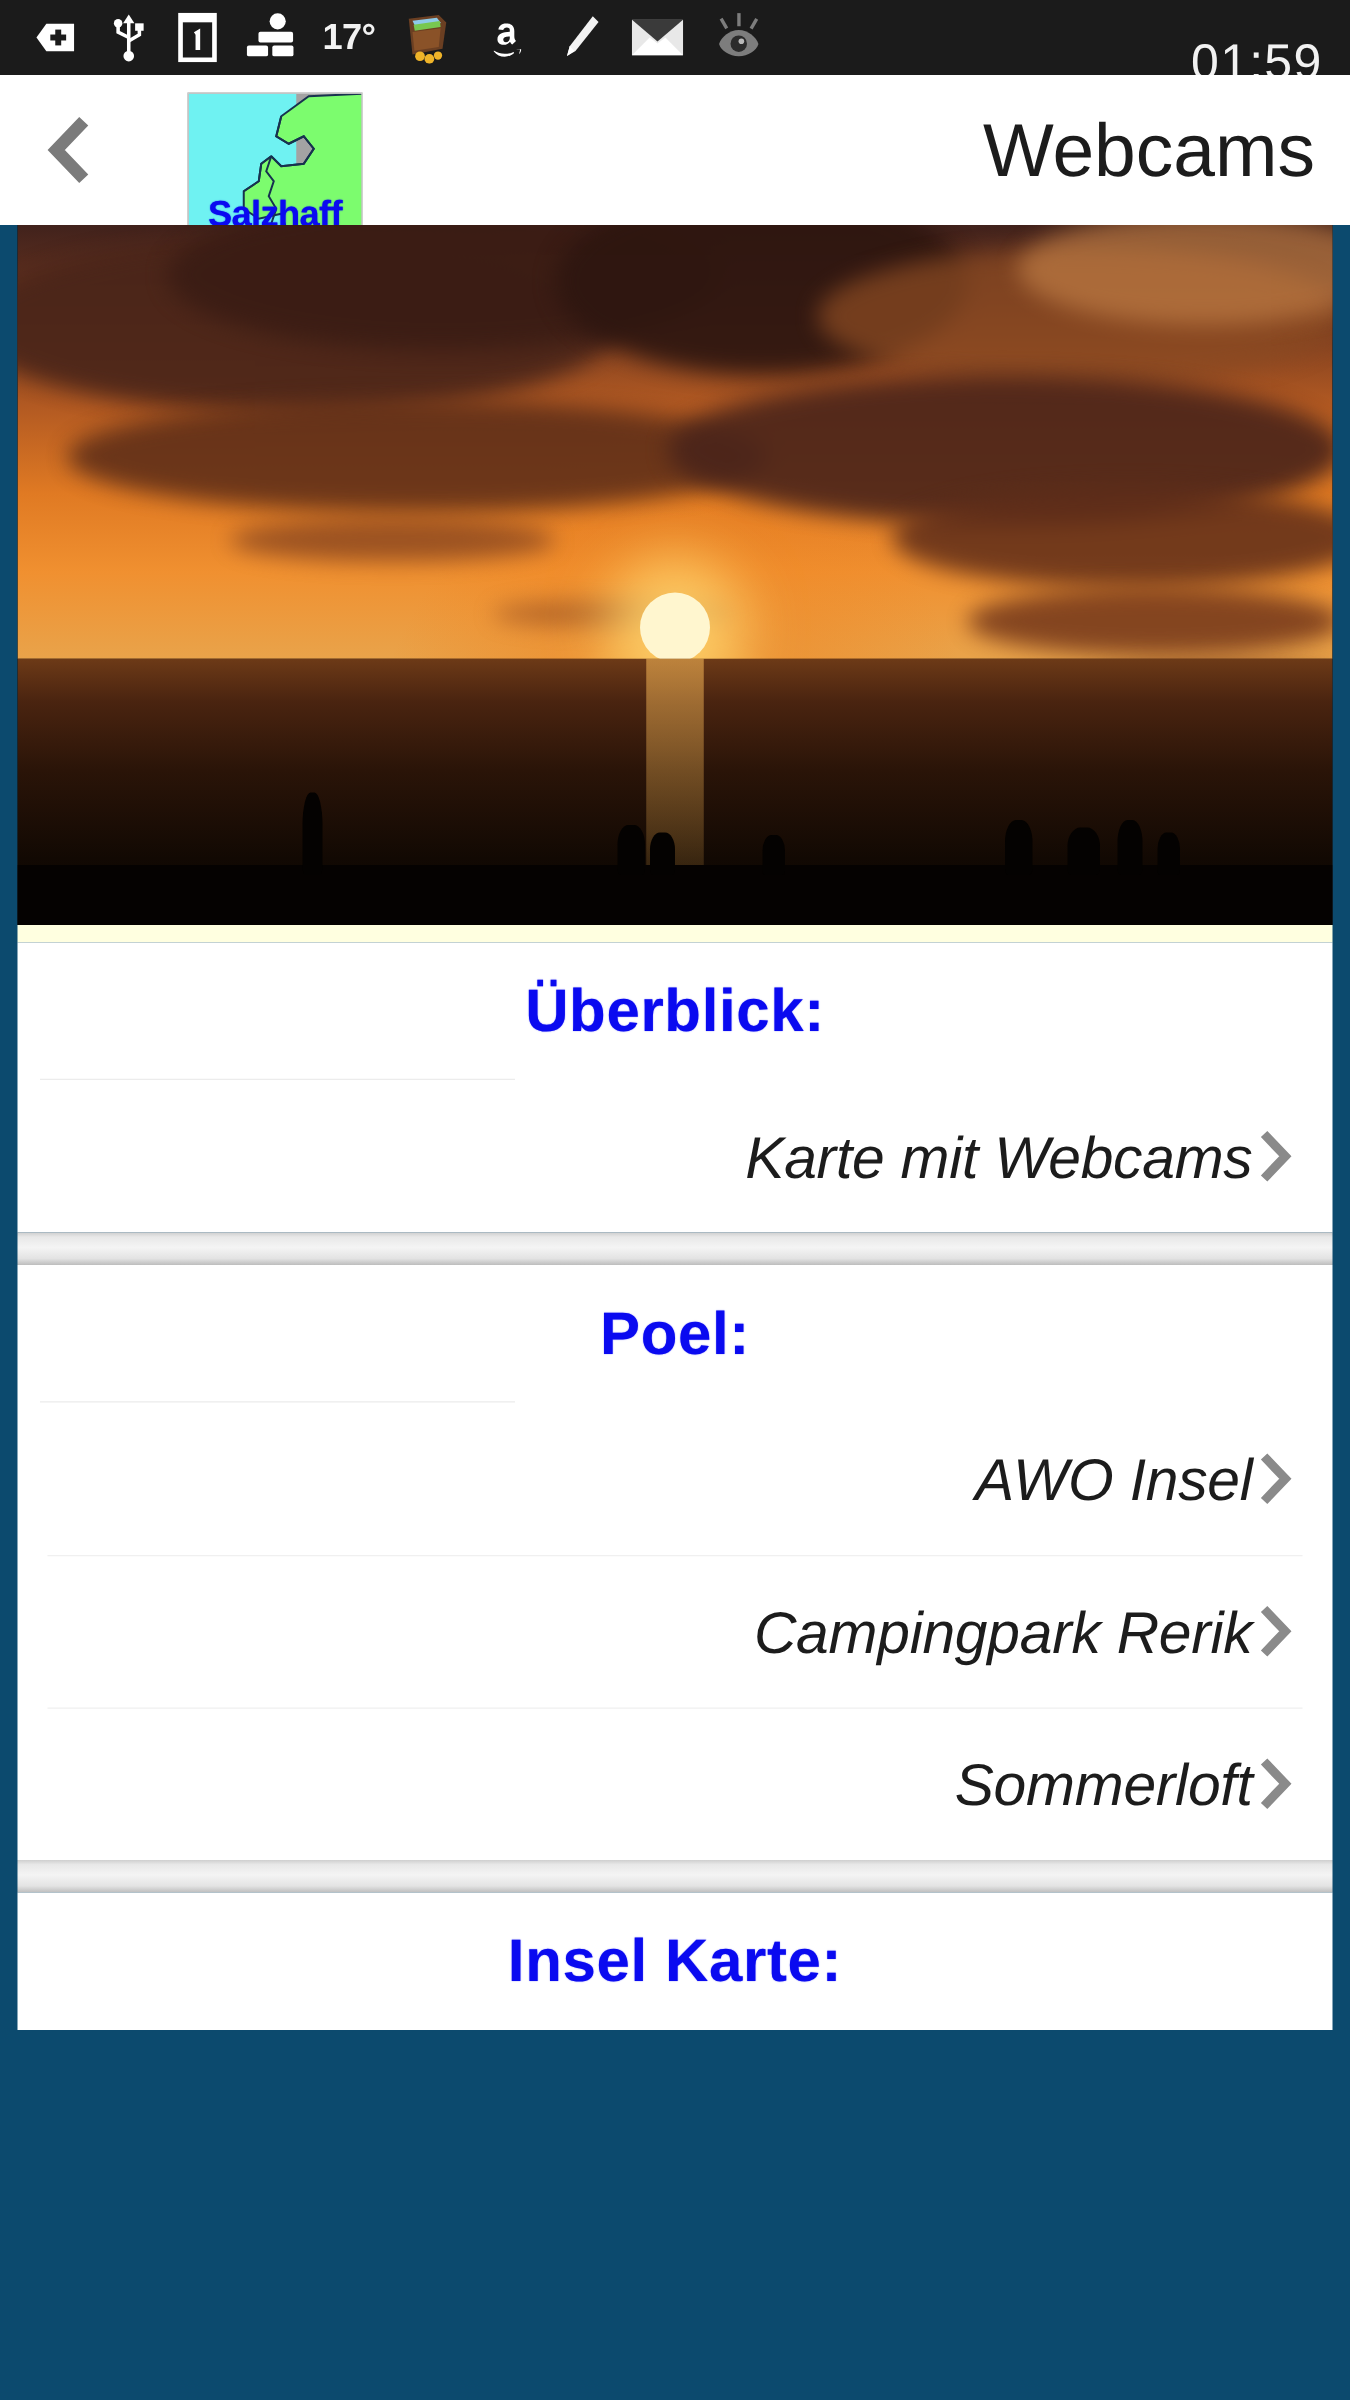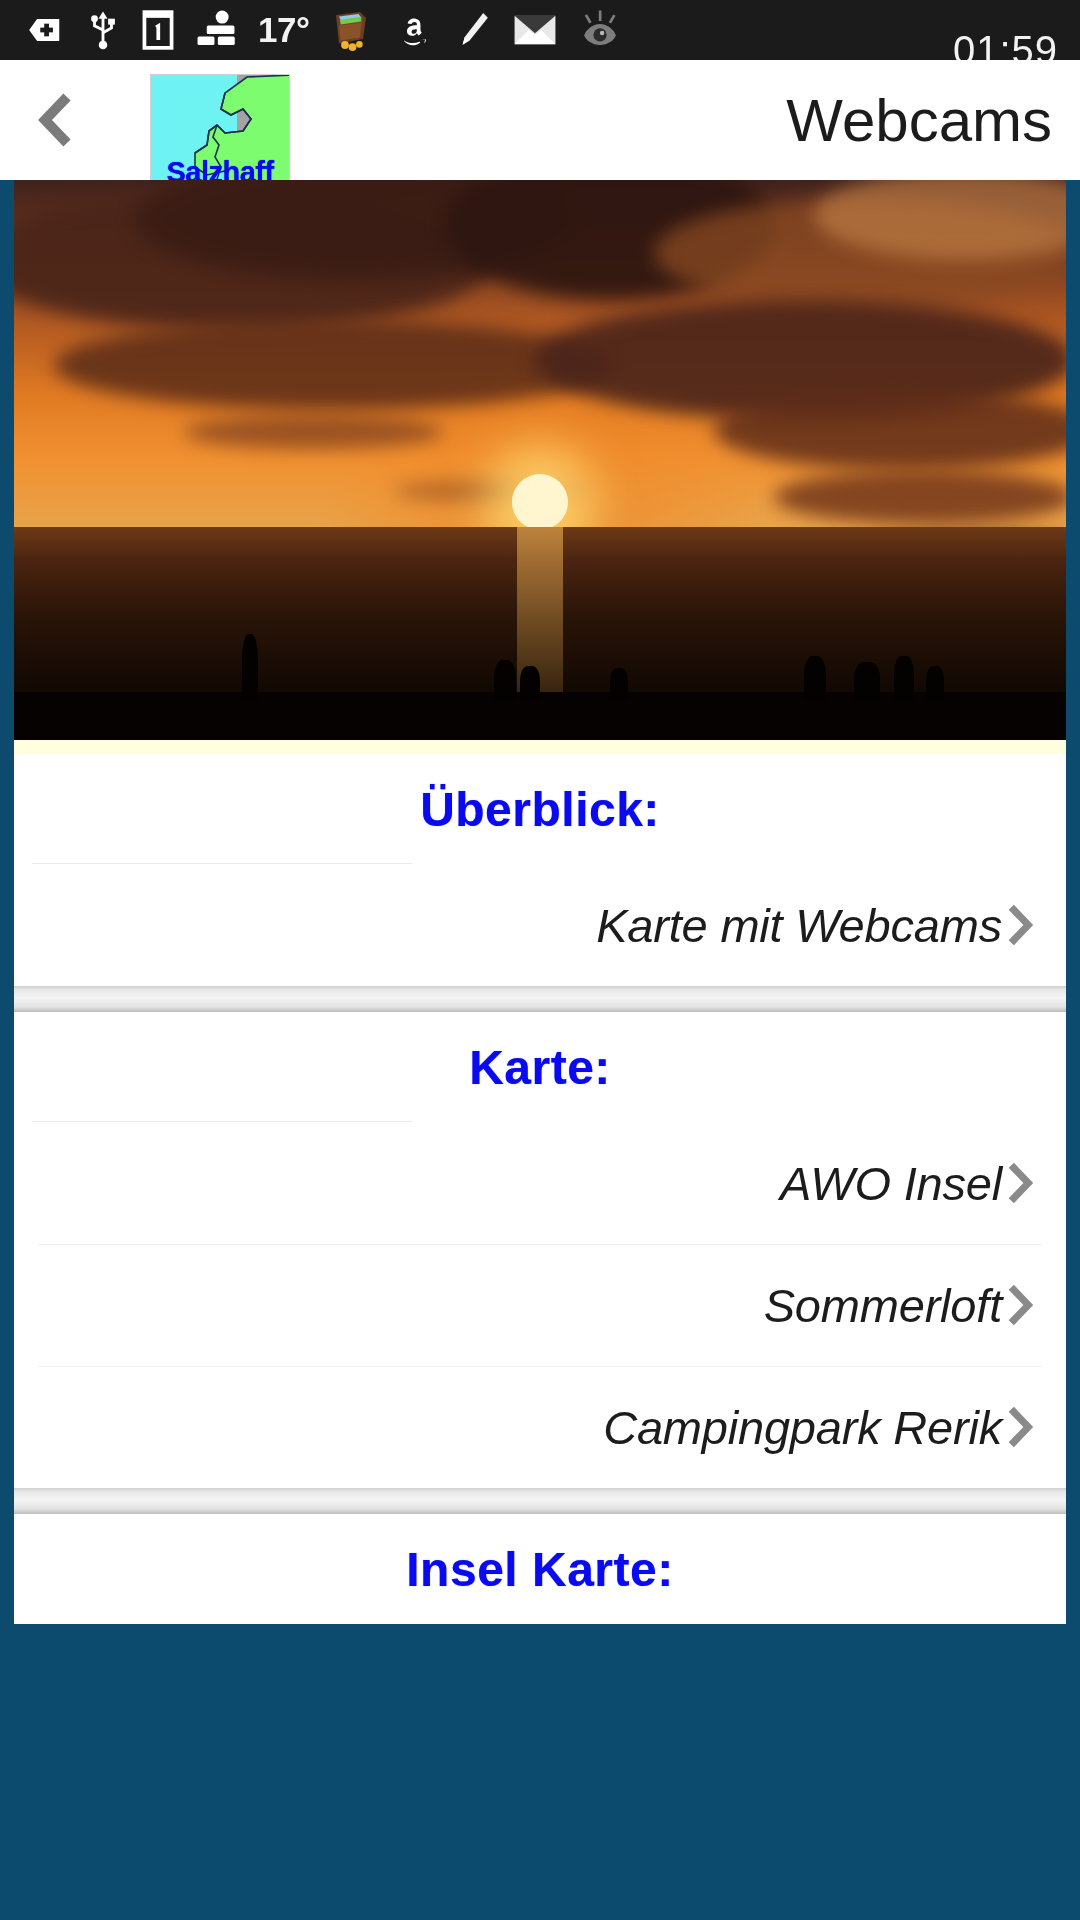--- a/index.html
+++ b/index.html
@@ -12,21 +12,21 @@
 
   
   .statusbar{
     height:60px; width:1080px; background:#1b1b1b;
     display:flex; align-items:center; position:relative;
   }
   .sb-left{ display:flex; align-items:center; gap:22px; padding-left:26px; }
   .sb-right{ position:absolute; right:22px; top:0; height:60px;
              display:flex; align-items:center; gap:14px;flex-direction:column; }
   .sb-ico{ display:block; }
-  .sb-temp{ color:#f2f2f2; font-size:35px; font-weight:bold; letter-spacing:-0.5px;}
+  .sb-temp{ color:#f2f2f2; font-size:29px; font-weight:bold; letter-spacing:-0.5px;}
   .sb-clock{ color:#f2f2f2; font-size:40px; letter-spacing:1px; font-weight:300;}
 
   
   .appbar{
     height:120px; width:1080px; background:#ffffff;
     display:flex; align-items:center; position:relative;
   }
   .backbtn{ width:110px; height:120px; display:flex; align-items:center; justify-content:center; }
   .logo{
     width:140px; height:118px; position:absolute; left:150px; top:14px;
@@ -261,44 +261,44 @@
       <svg class="chev" viewBox="0 0 22 31">
         <path d="M6 4 L17 15.5 L6 27" stroke="#8a8a8a" stroke-width="4.6" fill="none"></path>
       </svg>
     </div>
   </div>
 
   <div class="gap"></div>
 
   <div class="card">
     <div class="section-head">
-      <span>Karte:</span>
+      <span>Poel:</span>
       <div class="thin-rule"></div>
     </div>
 
     <div class="row">
       <span class="row-label">AWO Insel</span>
       <svg class="chev" viewBox="0 0 22 31">
         <path d="M6 4 L17 15.5 L6 27" stroke="#8a8a8a" stroke-width="4.6" fill="none"></path>
       </svg>
     </div>
 
     <div class="row">
+      <span class="row-label">Campingpark Rerik</span>
+      <svg class="chev" viewBox="0 0 22 31">
+        <path d="M6 4 L17 15.5 L6 27" stroke="#8a8a8a" stroke-width="4.6" fill="none"></path>
+      </svg>
+    </div>
+
+    <div class="row">
       <span class="row-label">Sommerloft</span>
       <svg class="chev" viewBox="0 0 22 31">
         <path d="M6 4 L17 15.5 L6 27" stroke="#8a8a8a" stroke-width="4.6" fill="none"></path>
       </svg>
     </div>
-
-    <div class="row">
-      <span class="row-label">Campingpark Rerik</span>
-      <svg class="chev" viewBox="0 0 22 31">
-        <path d="M6 4 L17 15.5 L6 27" stroke="#8a8a8a" stroke-width="4.6" fill="none"></path>
-      </svg>
-    </div>
   </div>
 
   <div class="gap"></div>
 
   <div class="card">
     <div class="section-head">
       <span>Insel Karte:</span>
     </div>
   </div>
 

